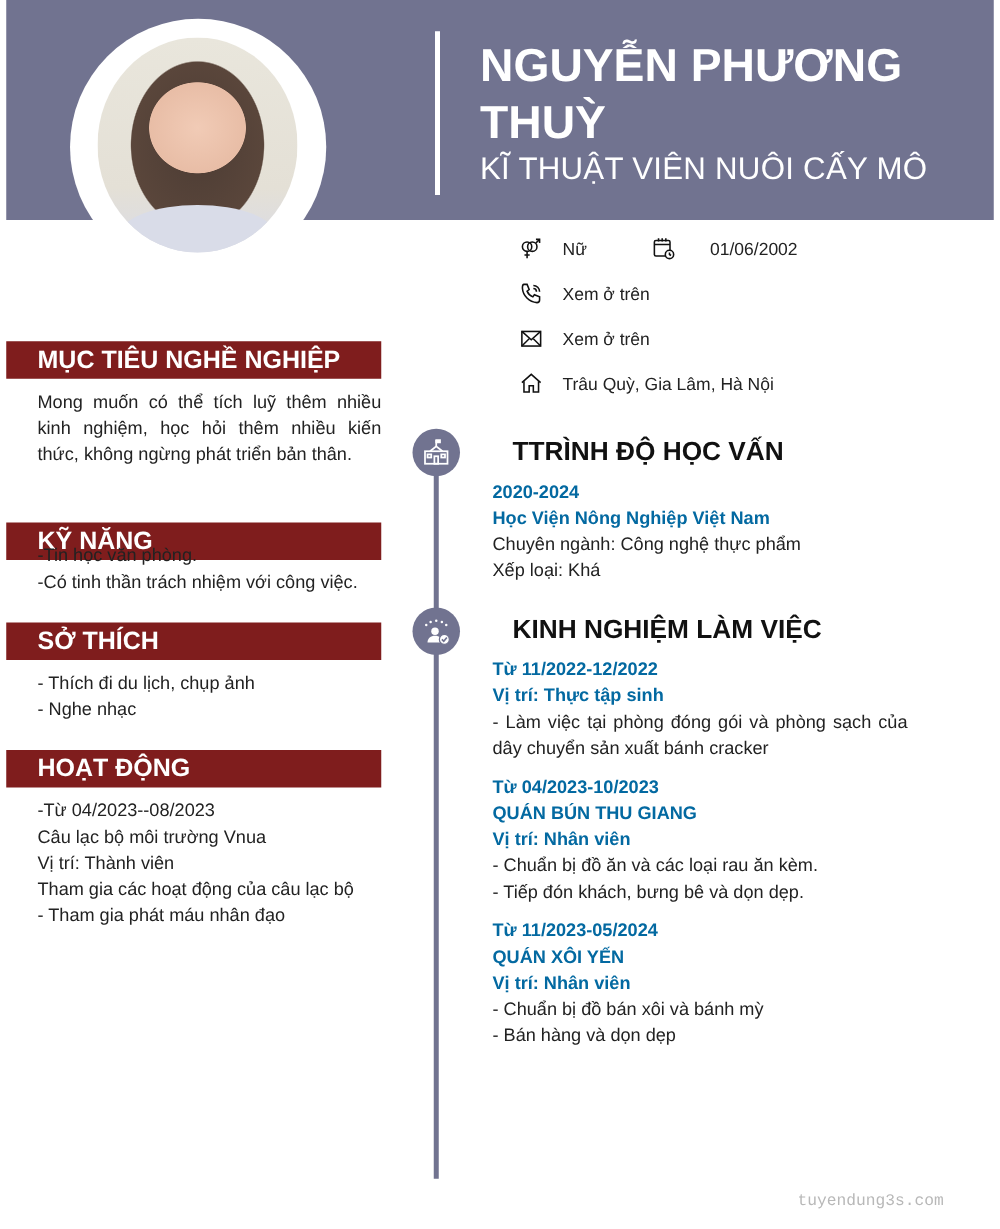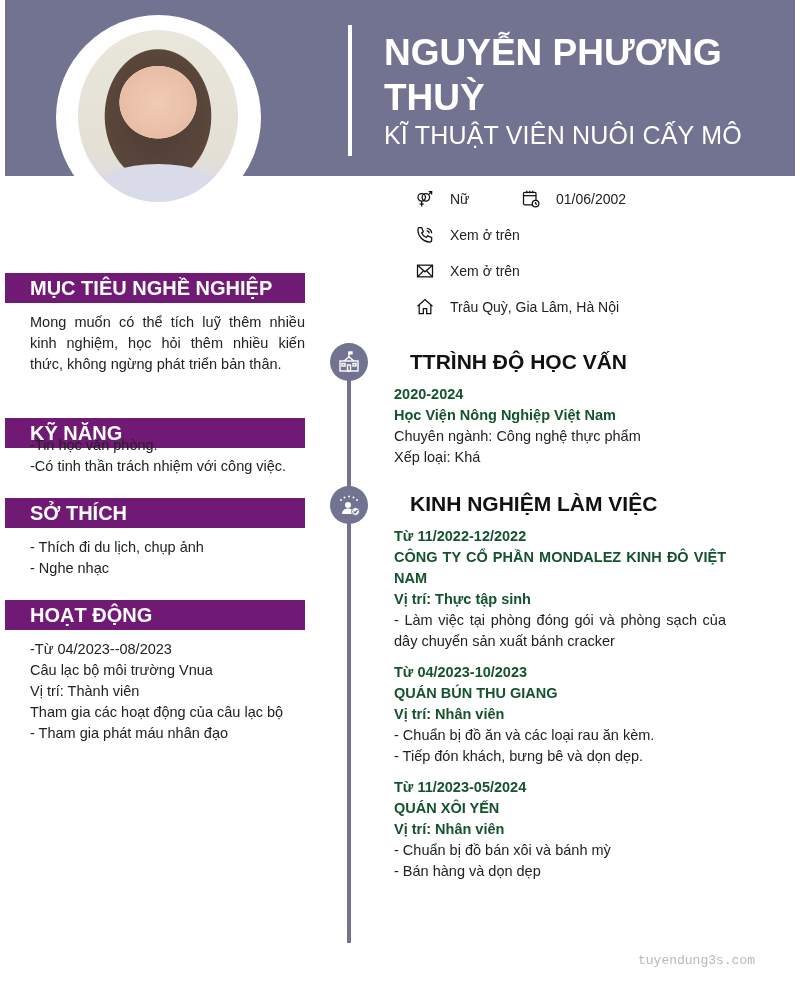--- a/index.html
+++ b/index.html
@@ -13,30 +13,30 @@
                 linear-gradient(180deg, #e9e6dc 0%, #e4e0d6 70%, #d9dbe6 100%); }
   .avatar .shirt { position: absolute; left: 18px; bottom: -10px; width: 124px; height: 48px; border-radius: 50% 50% 0 0; background: #d9dce8; }
   .title-rule { position: absolute; left: 348px; top: 25px; width: 4px; height: 131px; background: #ffffff; }
   .name { position: absolute; left: 384px; top: 30px; width: 400px; font-size: 37px; line-height: 45px; font-weight: bold; color: #ffffff; }
   .role { position: absolute; left: 384px; top: 121px; font-size: 25px; color: #ffffff; letter-spacing: 0.2px; }
 
   .contact { position: absolute; font-size: 14px; color: #222; display: flex; align-items: center; }
   .contact .ico { width: 22px; height: 22px; margin-right: 14px; display: inline-flex; align-items: center; justify-content: center; }
   .contact svg { width: 20px; height: 20px; }
 
-  .sec-bar { position: absolute; left: 5px; width: 300px; height: 30px; background: #701a75; color: #ffffff; font-weight: bold; font-size: 20px; line-height: 30px; padding-left: 25px; }
+  .sec-bar { position: absolute; left: 5px; width: 300px; height: 30px; background: #7f1d1d; color: #ffffff; font-weight: bold; font-size: 20px; line-height: 30px; padding-left: 25px; }
   .left-text { position: absolute; left: 30px; width: 275px; font-size: 14.5px; line-height: 21px; color: #222; }
   .justify { text-align: justify; text-align-last: left; }
 
   .timeline { position: absolute; left: 347px; top: 362px; width: 4px; height: 581px; background: #717390; }
   .tl-node { position: absolute; left: 330px; width: 38px; height: 38px; border-radius: 50%; background: #717390; display: flex; align-items: center; justify-content: center; }
   .tl-node svg { width: 24px; height: 24px; }
   .right-head { position: absolute; left: 394px; font-size: 21px; font-weight: bold; color: #111; margin-left: 16px; }
   .right-block { position: absolute; left: 394px; width: 332px; font-size: 14.5px; line-height: 21px; color: #222; }
-  .b { font-weight: bold; color: #14532d; }
+  .b { font-weight: bold; color: #0369a1; }
   .entry { margin-bottom: 10px; }
   .watermark { position: absolute; left: 638px; top: 953px; font-family: "Liberation Mono", "DejaVu Sans Mono", monospace; font-size: 13px; color: #b8b8b8; }
 </style>
 </head>
 <body>
 
 <div class="header-band"></div>
 <div class="avatar-ring"></div>
 <div class="avatar">
     <div class="shirt"></div>
@@ -51,21 +51,21 @@
         <circle cx="8" cy="10" r="4.5"></circle>
         <circle cx="13" cy="10" r="4.5"></circle>
         <line x1="8" y1="14.5" x2="8" y2="21"></line>
         <line x1="5.5" y1="18" x2="10.5" y2="18"></line>
         <line x1="16.5" y1="6.5" x2="20" y2="3"></line>
         <polyline points="16.5,3 20,3 20,6.5"></polyline>
       </svg>
   </span>
   <span>Nữ</span>
 </div>
-<div class="contact" style="left:520px; top:188px;">
+<div class="contact" style="left:520px; top:188px;gap:12px;">
   <span class="ico">
     <svg viewBox="0 0 24 24" fill="none" stroke="#111" stroke-width="1.5">
         <rect x="3" y="4" width="15" height="15" rx="1.5"></rect>
         <line x1="3" y1="8" x2="18" y2="8"></line>
         <line x1="7" y1="2" x2="7" y2="5"></line>
         <line x1="10.5" y1="2" x2="10.5" y2="5"></line>
         <line x1="14" y1="2" x2="14" y2="5"></line>
         <circle cx="17.5" cy="17.5" r="4" fill="#fff"></circle>
         <polyline points="17.5,15.5 17.5,17.5 19,18.5"></polyline>
       </svg>
@@ -158,21 +158,20 @@
       <circle cx="16.5" cy="4.5" r="1"></circle>
       <circle cx="20" cy="7" r="1"></circle>
       <circle cx="18.5" cy="18.5" r="4" stroke="#717390" stroke-width="1"></circle>
       <polyline points="16.5,18.5 18,20 20.5,17" fill="none" stroke="#717390" stroke-width="1.4"></polyline>
     </svg>
 </div>
 <div class="right-head" style="top:492px;">KINH NGHIỆM LÀM VIỆC</div>
 <div class="right-block justify" style="top:526px;">
   <div class="entry">
     <div class="b">Từ 11/2022-12/2022</div>
-    <div class="b">CÔNG TY CỔ PHẦN MONDALEZ KINH ĐÔ VIỆT NAM</div>
     <div class="b">Vị trí: Thực tập sinh</div>
     <div>- Làm việc tại phòng đóng gói và phòng sạch của dây chuyển sản xuất bánh cracker</div>
   </div>
   <div class="entry">
     <div class="b">Từ 04/2023-10/2023</div>
     <div class="b">QUÁN BÚN THU GIANG</div>
     <div class="b">Vị trí: Nhân viên</div>
     <div>- Chuẩn bị đồ ăn và các loại rau ăn kèm.</div>
     <div>- Tiếp đón khách, bưng bê và dọn dẹp.</div>
   </div>

